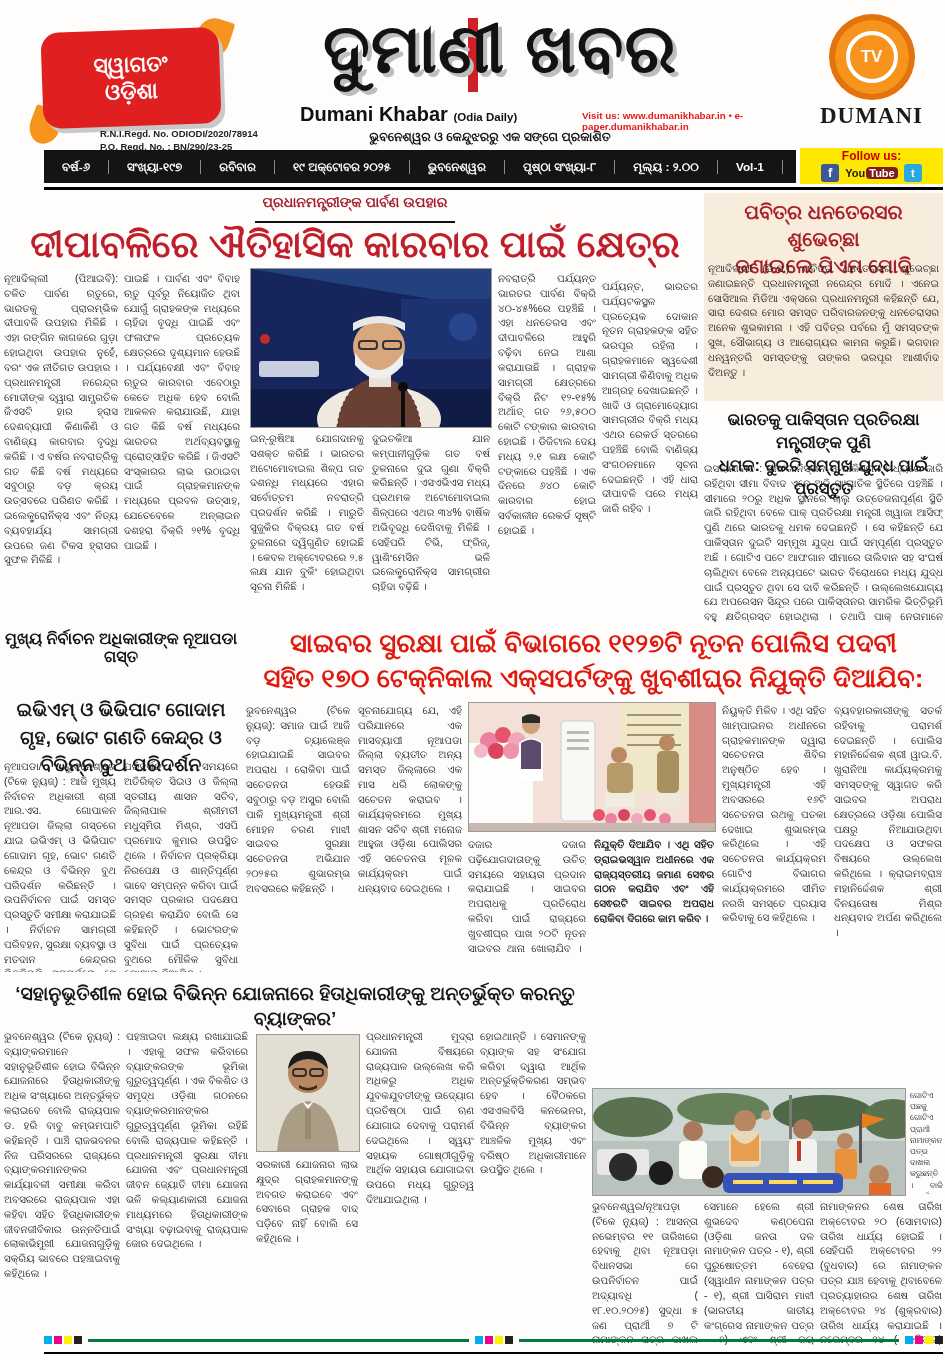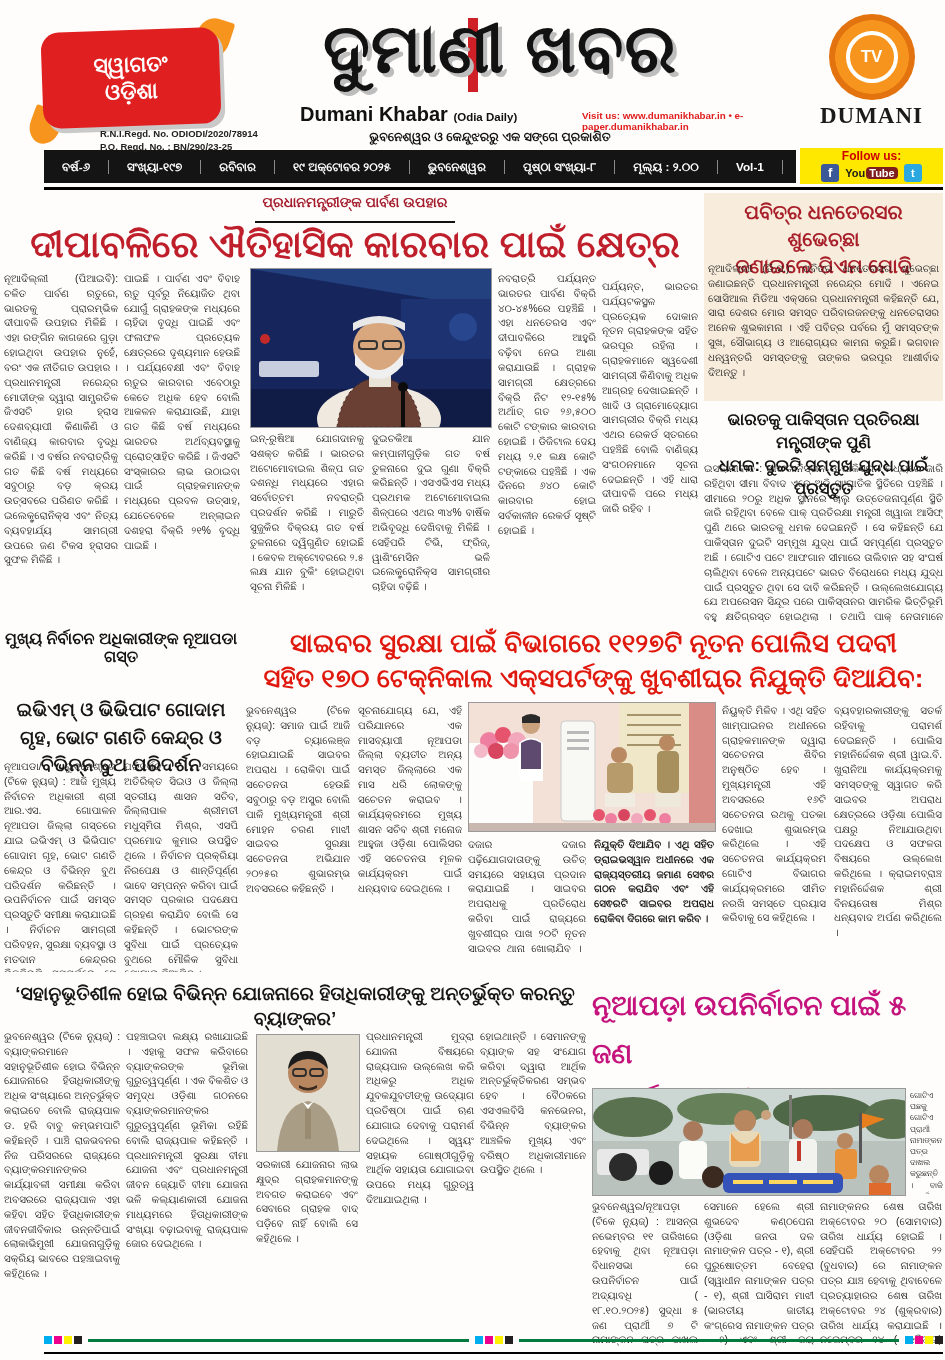--- a/index.html
+++ b/index.html
@@ -254,24 +254,20 @@
       <path d="M42 50 Q51 56 60 50 L60 53 Q51 58 42 53 Z" fill="#3a2a20"></path>
       <path d="M20 116 Q24 70 51 66 Q78 70 82 116 Z" fill="#aa9d85"></path>
       <polygon points="45,66 51,74 57,66 51,70" fill="#fff"></polygon>
       <rect x="48" y="74" width="6" height="30" fill="#998a72"></rect>
     </svg>
   </div>
   <div class="abs col" style="left:256px;top:1158px;width:102px;height:188px;">ସରକାରୀ ଯୋଜନାର ଲାଭ କ୍ଷୁଦ୍ର ଗ୍ରାହକମାନଙ୍କୁ ଅବଗତ କରାଇବେ ଏବଂ ସେବାରେ ଗ୍ରାହକ ବାଦ୍ ପଡ଼ିବେ ନାହିଁ ବୋଲି ସେ କହିଥିଲେ ।</div>
   <div class="abs col" style="left:366px;top:1030px;width:108px;height:316px;">ପ୍ରଧାନମନ୍ତ୍ରୀ ମୁଦ୍ରା ଯୋଜନା ବିଷୟରେ ରାଜ୍ୟପାଳ ଉଲ୍ଲେଖ କରି ଅଧିକରୁ ଅଧିକ ଯୁବକଯୁବତୀଙ୍କୁ ଉଦ୍ୟୋଗ ପ୍ରତିଷ୍ଠା ପାଇଁ ଋଣ ଯୋଗାଇ ଦେବାକୁ ପରାମର୍ଶ ଦେଇଥିଲେ । ସ୍ୱୟଂ ସହାୟକ ଗୋଷ୍ଠୀଗୁଡ଼ିକୁ ଆର୍ଥିକ ସହାୟତା ଯୋଗାଇବା ଉପରେ ମଧ୍ୟ ଗୁରୁତ୍ୱ ଦିଆଯାଇଥିଲା ।</div>
   <div class="abs col" style="left:480px;top:1030px;width:106px;height:316px;">ହୋଇଥାନ୍ତି । ସେମାନଙ୍କୁ ବ୍ୟାଙ୍କ ସହ ସଂଯୋଗ କରିବା ଦ୍ୱାରା ଆର୍ଥିକ ଅନ୍ତର୍ଭୁକ୍ତିକରଣ ସମ୍ଭବ ହେବ । ବୈଠକରେ ଏସଏଲବିସି କନଭେନର, ବିଭିନ୍ନ ବ୍ୟାଙ୍କର ଆଞ୍ଚଳିକ ମୁଖ୍ୟ ଏବଂ ବରିଷ୍ଠ ଅଧିକାରୀମାନେ ଉପସ୍ଥିତ ଥିଲେ ।</div>
 
-  <div class="abs nua-head">
-    <div>ନୂଆପଡ଼ା ଉପନିର୍ବାଚନ ପାଇଁ ୫ ଜଣ</div>
-    <div>ପ୍ରାର୍ଥୀଙ୍କ ୭ ଟି ନାମାଙ୍କନ ପତ୍ର ଦାଖଲ</div>
-  </div>
 
   <div class="abs ph" style="left:592px;top:1088px;width:312px;height:106px;">
     <svg width="312" height="106" viewBox="0 0 312 106" xmlns="http://www.w3.org/2000/svg">
       <rect width="312" height="106" fill="#ccd6d3"></rect>
       <ellipse cx="40" cy="28" rx="40" ry="20" fill="#5a7250"></ellipse>
       <ellipse cx="130" cy="20" rx="46" ry="16" fill="#66805a"></ellipse>
       <ellipse cx="230" cy="24" rx="50" ry="18" fill="#4f6847"></ellipse>
       <ellipse cx="300" cy="30" rx="30" ry="20" fill="#5a7250"></ellipse>
       <rect x="196" y="6" width="3" height="44" fill="#7a7a72"></rect>
       <rect x="0" y="52" width="312" height="54" fill="#b9c2bd"></rect>

